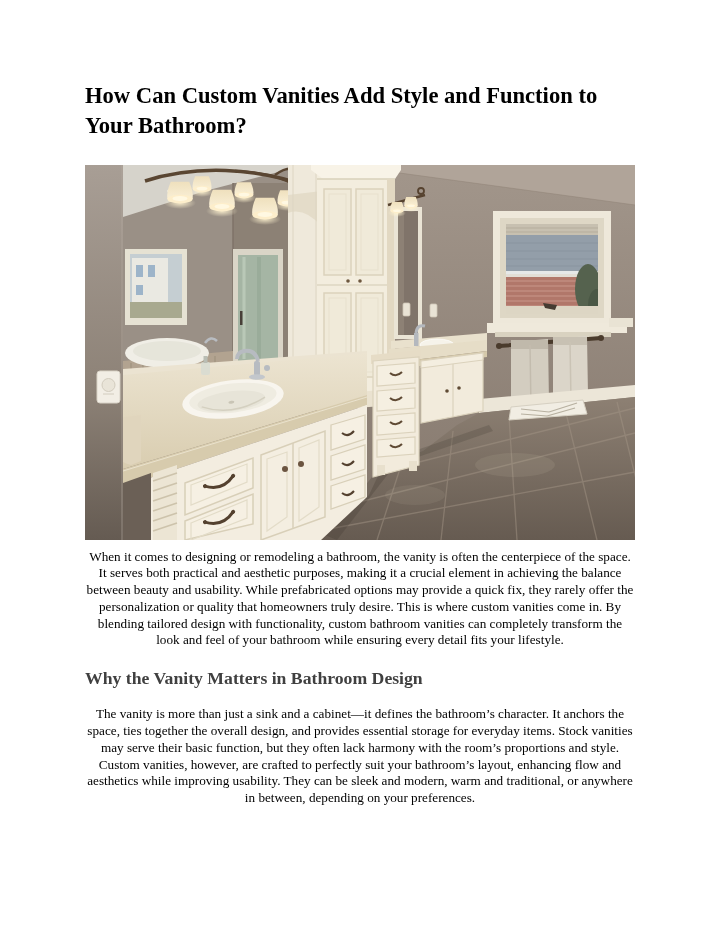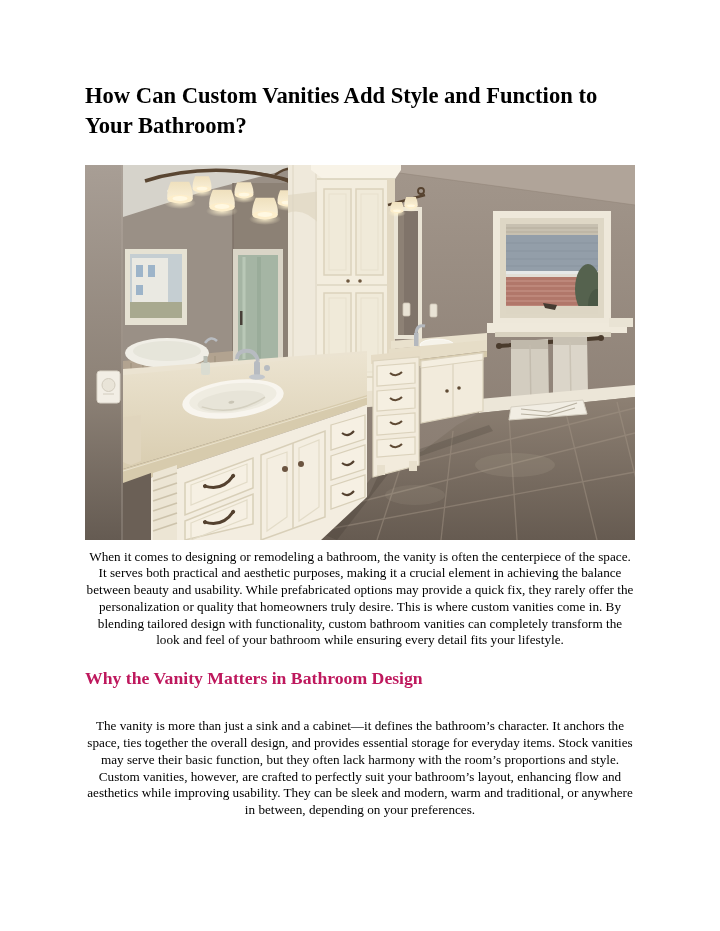--- a/index.html
+++ b/index.html
@@ -1,23 +1,23 @@
 <!DOCTYPE html>
 <html><head>
 <meta charset="utf-8">
 <style>
   html,body{margin:0;padding:0;background:#ffffff;}
   body{width:720px;height:931px;overflow:hidden;font-family:"Liberation Serif","DejaVu Serif",serif;color:#000;}
   .page{width:550px;padding:81px 107px 0 85px;}
   h1.doc-title{font-size:22.6px;line-height:1.32;font-weight:700;margin:0;color:#000;}
-  h2.doc-subtitle{font-size:17.7px;line-height:1.32;font-weight:700;margin:18px 0 0 0;color:#be185d;}
+  h2.doc-subtitle{font-size:17.7px;line-height:1.32;font-weight:700;margin:18px 0 0 0;color:#404040;}
   figure.photo{margin:24px 0 0 0;width:550px;height:375px;overflow:hidden;padding:0;}
   figure.photo svg{display:block;}
   p.body-text{font-size:13.2px;line-height:16.75px;margin:9px 0 0 0;text-align:center;}
-  p.body-text.second{margin-top:28px;}
+  p.body-text.second{margin-top:16px;}
 </style>
 </head>
 <body>
 
 <div class="page">
 
   <h1 class="doc-title">How Can Custom Vanities Add Style and Function to Your Bathroom?</h1>
 
   <figure class="photo">
     <svg width="550" height="375" viewBox="0 0 550 375" xmlns="http://www.w3.org/2000/svg">

